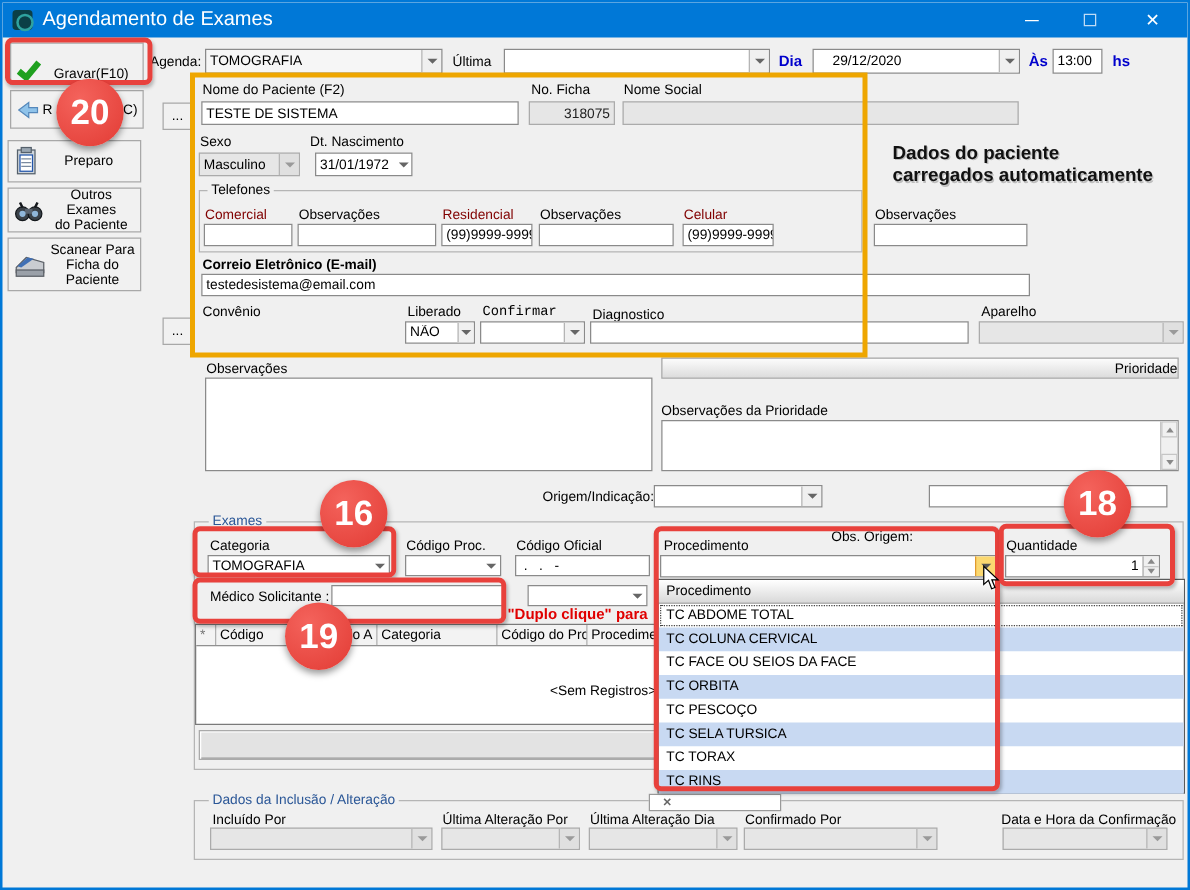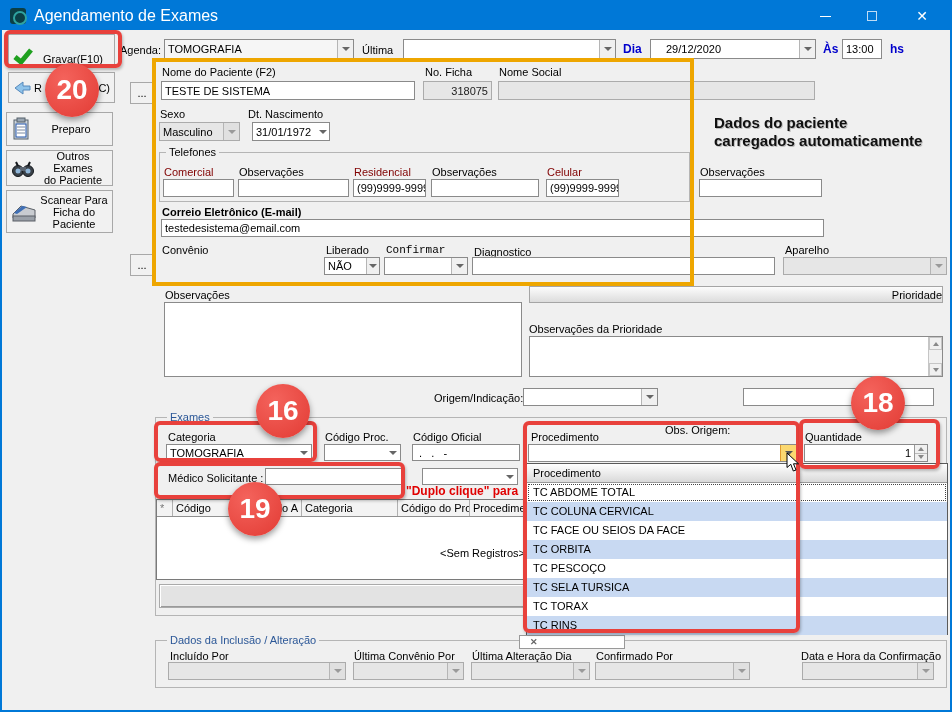--- a/index.html
+++ b/index.html
@@ -362,21 +362,21 @@
       <div class="gcell" style="width:72px;">Código do Pro</div>
       <div class="gcell" style="flex:1;">Procedime</div>
     </div>
     <div style="position:absolute;left:283px;top:47px;">&lt;Sem Registros&gt;</div>
   </div>
   <div class="hbar" style="left:157px;top:582px;width:784px;height:24px;"></div>
 
   <div class="fieldset" style="left:153px;top:638px;width:792px;height:48px;"></div>
   <div class="lbl legend" style="left:165px;top:632px;">Dados da Inclusão / Alteração</div>
   <div class="lbl" style="left:168px;top:648px;">Incluído Por</div>
-  <div class="lbl" style="left:352px;top:648px;">Última Convênio Por</div>
+  <div class="lbl" style="left:352px;top:648px;">Última Alteração Por</div>
   <div class="lbl" style="left:470px;top:648px;">Última Alteração Dia</div>
   <div class="lbl" style="left:594px;top:648px;">Confirmado Por</div>
   <div class="lbl" style="left:799px;top:648px;">Data e Hora da Confirmação</div>
   <div class="combo gray" style="left:166px;top:660px;width:178px;height:18px;">
     <span class="val"></span>
       <span class="cbtn">
         <i class="tri"></i>
       </span>
   </div>
   <div class="combo gray" style="left:351px;top:660px;width:111px;height:18px;">

